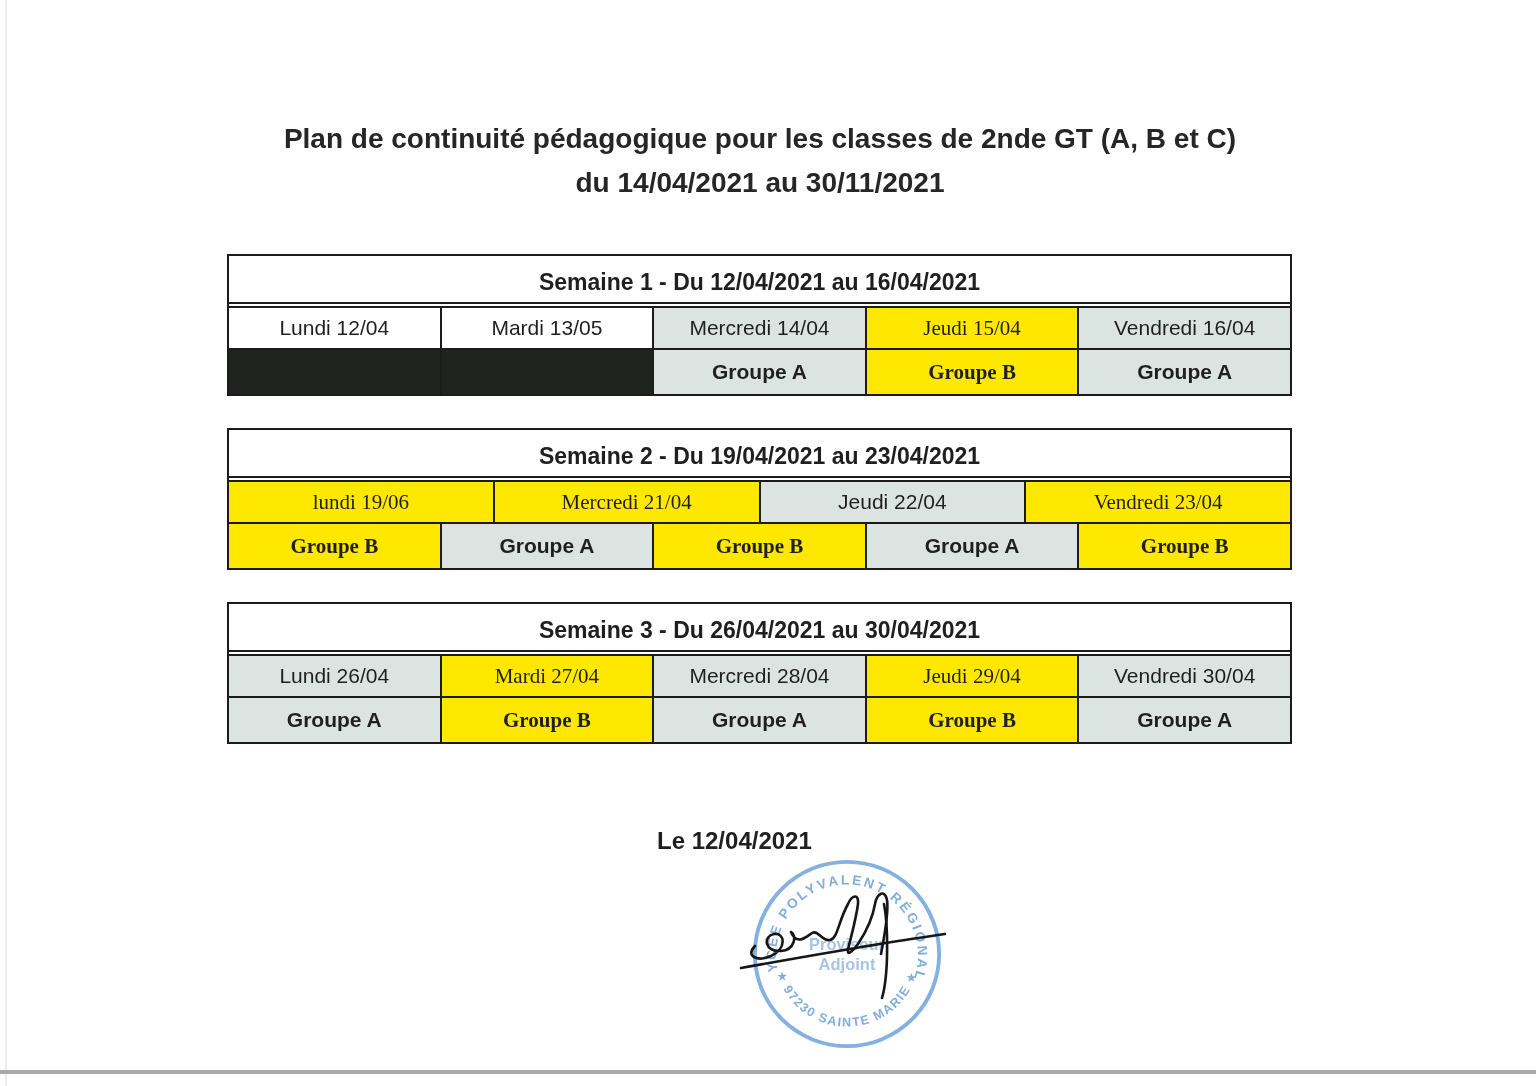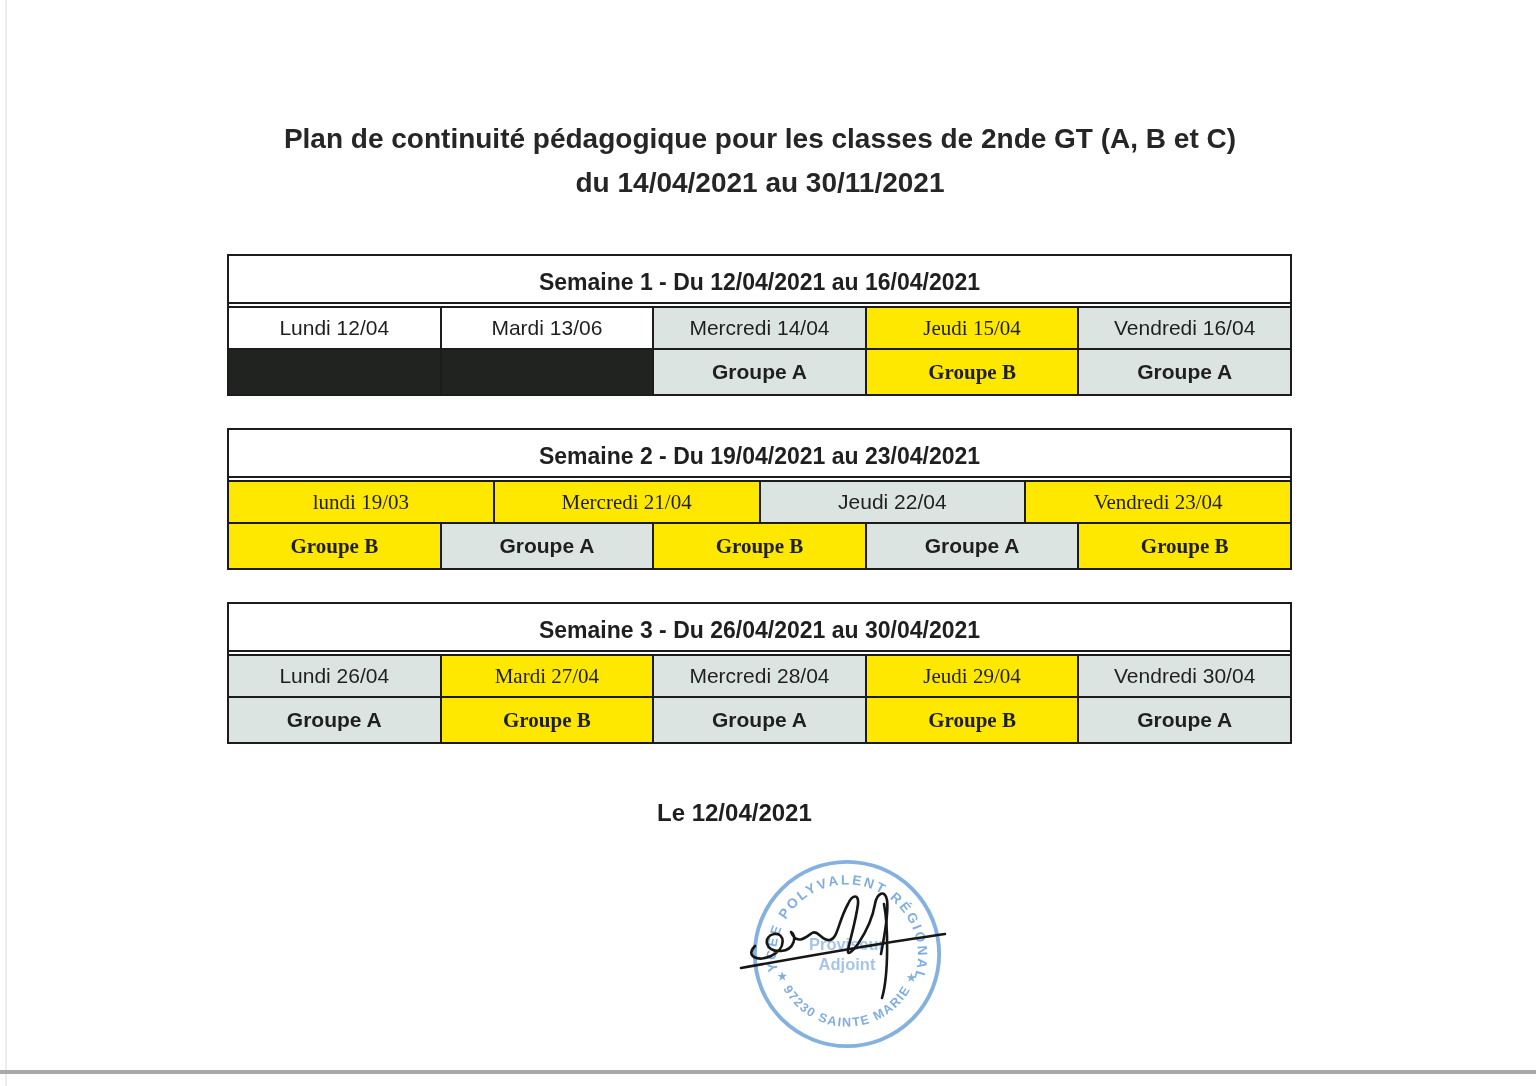--- a/index.html
+++ b/index.html
@@ -71,21 +71,21 @@
   .cell[data-bg="white"]{background:#ffffff;}
   .cell[data-bg="light"]{background:var(--cell-light);}
   .cell[data-bg="yellow"]{background:var(--highlight-yellow);font-family:Liberation Serif, serif;}
   .cell[data-bg="dark"]{background:var(--redacted-black);color:var(--redacted-black);}
 
   .signature-block{
     position:absolute;left:657px;top:795px;
     font-size:24px;font-weight:700;color:#1f1f1f;
     line-height:35px;
   }
-  .signature-line{display:block;}
+  .signature-line{display:block;margin-top:28px;}
 
   .stamp-svg{position:absolute;left:750px;top:857px;width:194px;height:194px;}
   .stamp-arc{
     font-family:"Liberation Sans","DejaVu Sans",sans-serif;
     font-size:14px;font-weight:700;letter-spacing:2.5px;
     fill:var(--stamp-blue);opacity:0.88;
   }
   .stamp-arc-bottom{
     font-family:"Liberation Sans","DejaVu Sans",sans-serif;
     font-size:13px;font-weight:700;letter-spacing:1.5px;
@@ -108,39 +108,39 @@
   <h1 class="title">
     <span class="title-line">Plan de continuité pédagogique pour les classes de 2nde GT (A, B et C)</span>
     <span class="title-line">du 14/04/2021 au 30/11/2021</span>
   </h1>
 
   <div class="week-table" style="top:254px">
     <div class="week-header">Semaine 1 - Du 12/04/2021 au 16/04/2021</div>
     <div class="sep"></div>
     <div class="row days">
       <div class="cell" data-bg="white">Lundi 12/04</div>
-      <div class="cell" data-bg="white">Mardi 13/06</div>
+      <div class="cell" data-bg="white">Mardi 13/05</div>
       <div class="cell" data-bg="light">Mercredi 14/04</div>
       <div class="cell" data-bg="yellow">Jeudi 15/04</div>
       <div class="cell" data-bg="light">Vendredi 16/04</div>
     </div>
     <div class="row groups">
       <div class="cell" data-bg="dark"></div>
       <div class="cell" data-bg="dark"></div>
       <div class="cell" data-bg="light">Groupe A</div>
       <div class="cell" data-bg="yellow">Groupe B</div>
       <div class="cell" data-bg="light">Groupe A</div>
     </div>
   </div>
 
   <div class="week-table" style="top:428px">
     <div class="week-header">Semaine 2 - Du 19/04/2021 au 23/04/2021</div>
     <div class="sep"></div>
     <div class="row days">
-      <div class="cell" data-bg="yellow">lundi 19/03</div>
+      <div class="cell" data-bg="yellow">lundi 19/06</div>
       <div class="cell" data-bg="yellow">Mercredi 21/04</div>
       <div class="cell" data-bg="light">Jeudi 22/04</div>
       <div class="cell" data-bg="yellow">Vendredi 23/04</div>
     </div>
     <div class="row groups">
       <div class="cell" data-bg="yellow">Groupe B</div>
       <div class="cell" data-bg="light">Groupe A</div>
       <div class="cell" data-bg="yellow">Groupe B</div>
       <div class="cell" data-bg="light">Groupe A</div>
       <div class="cell" data-bg="yellow">Groupe B</div>

